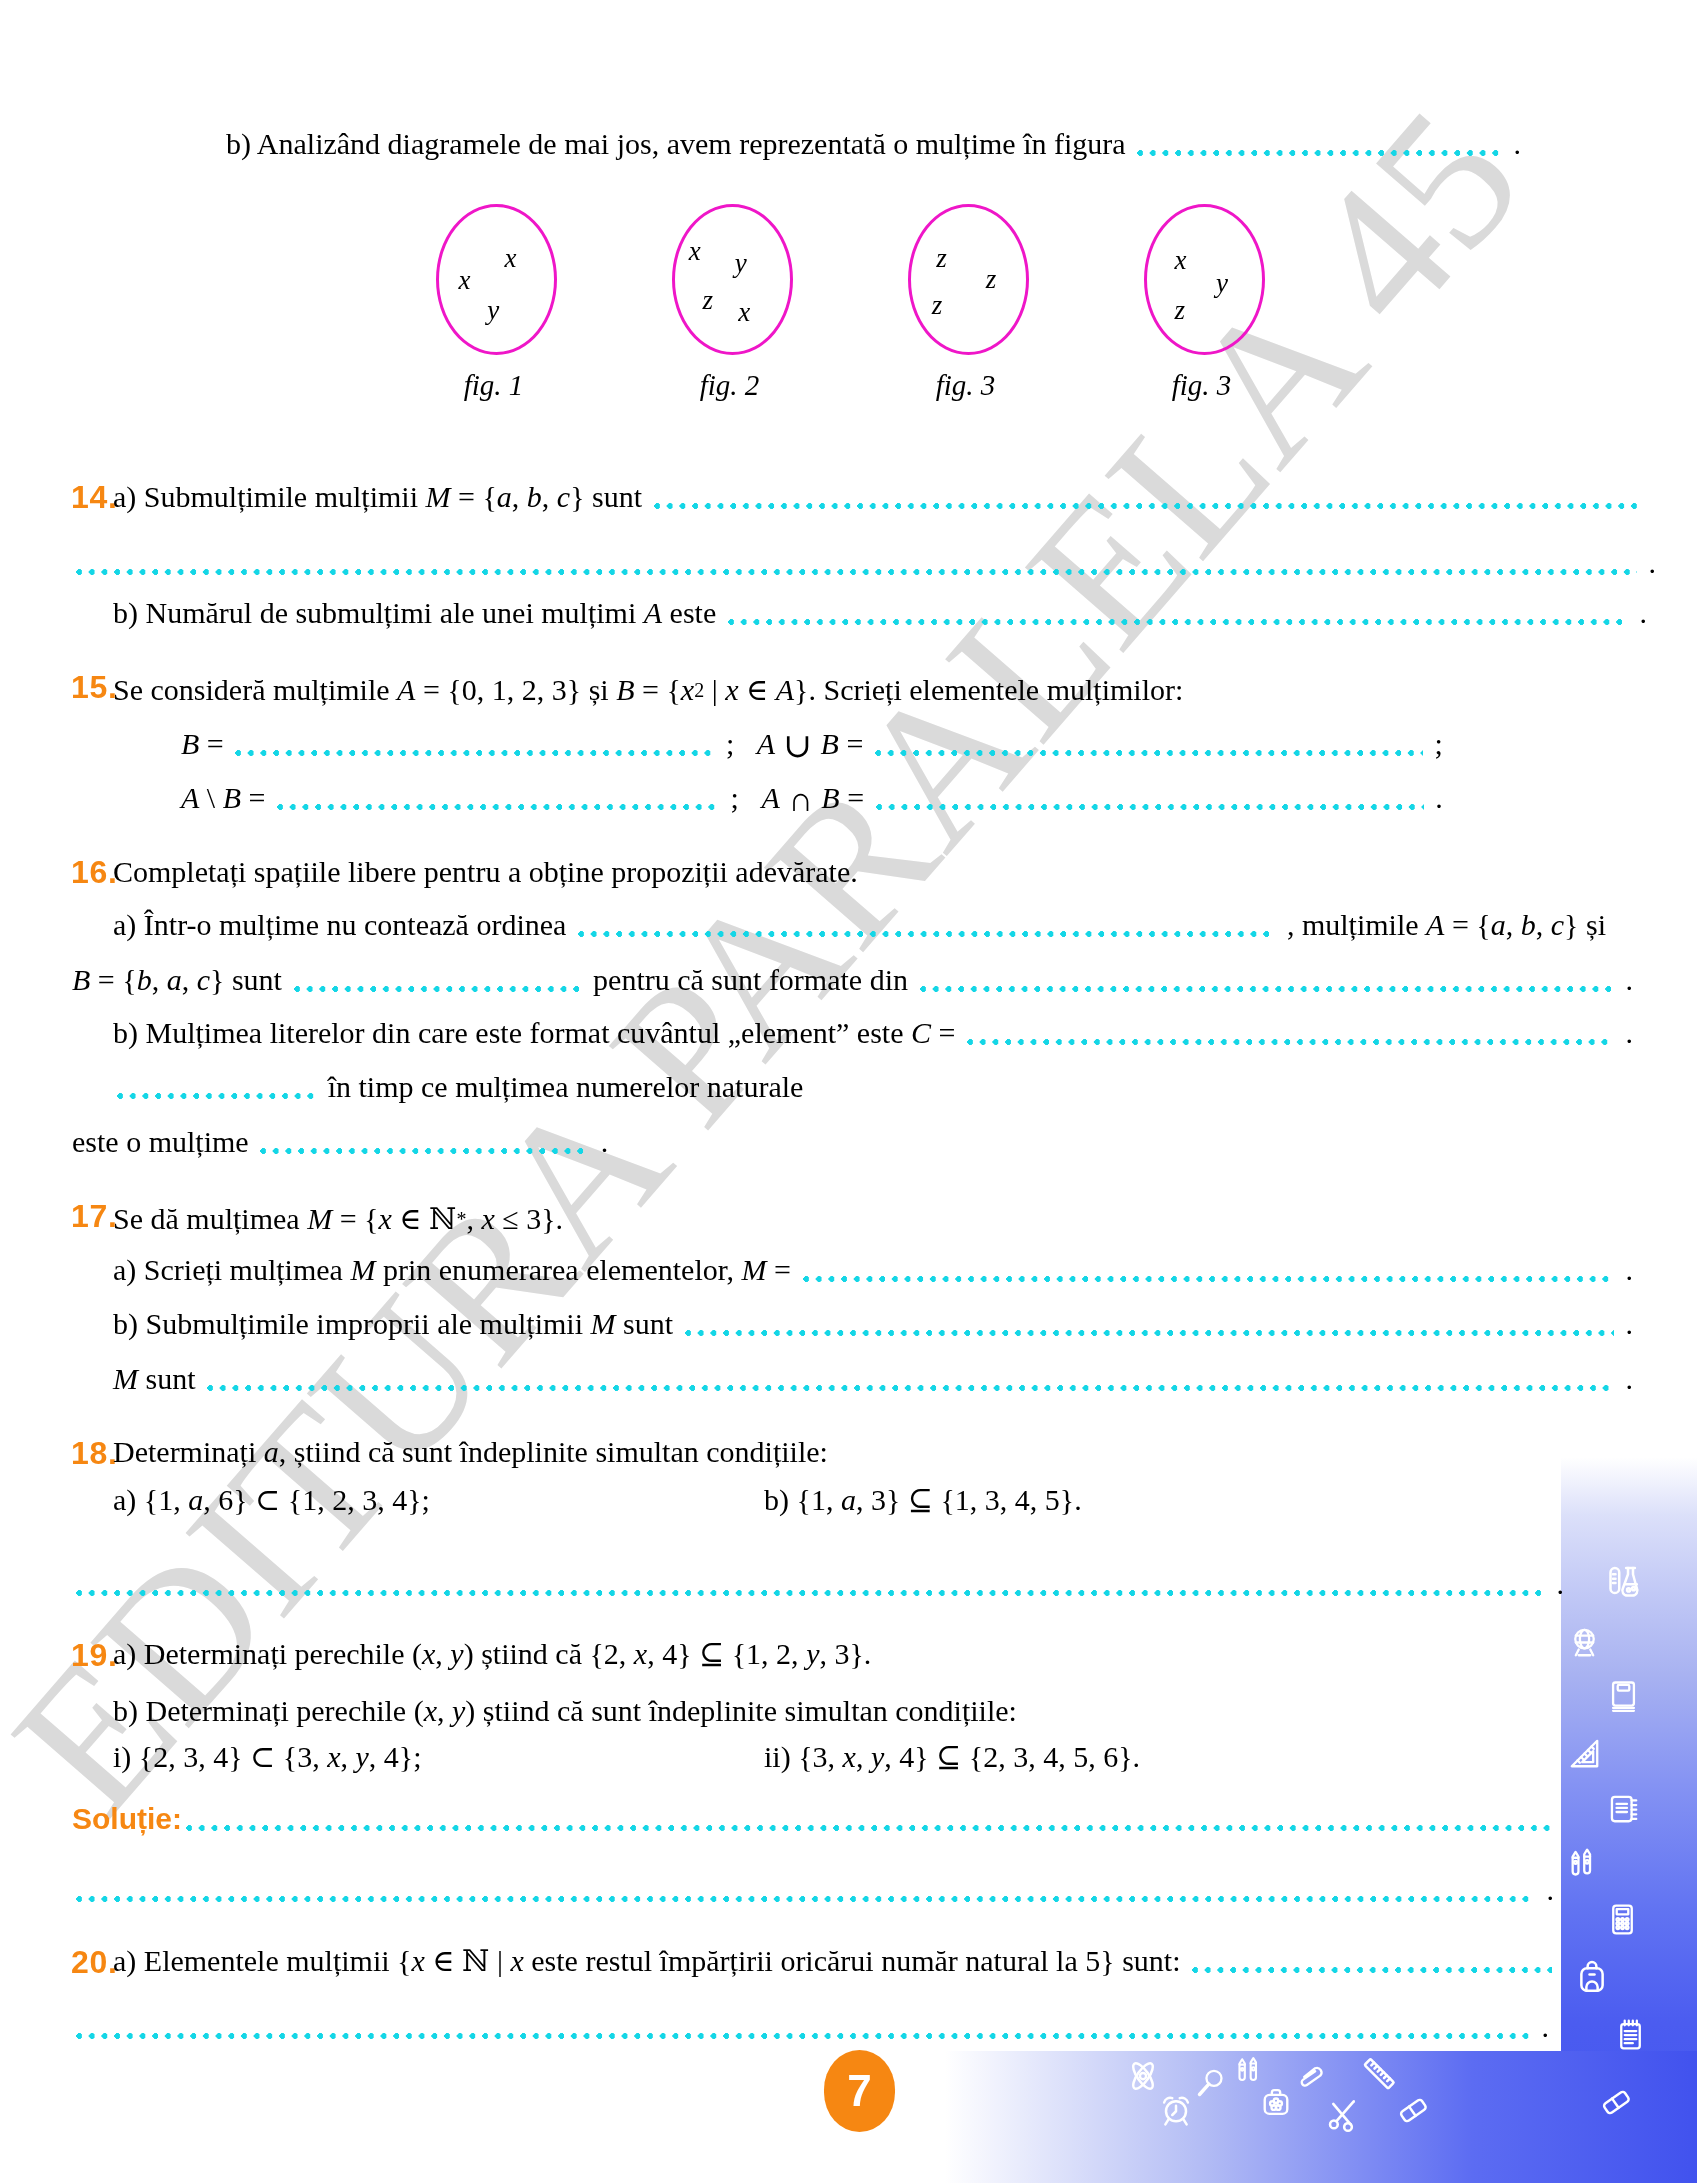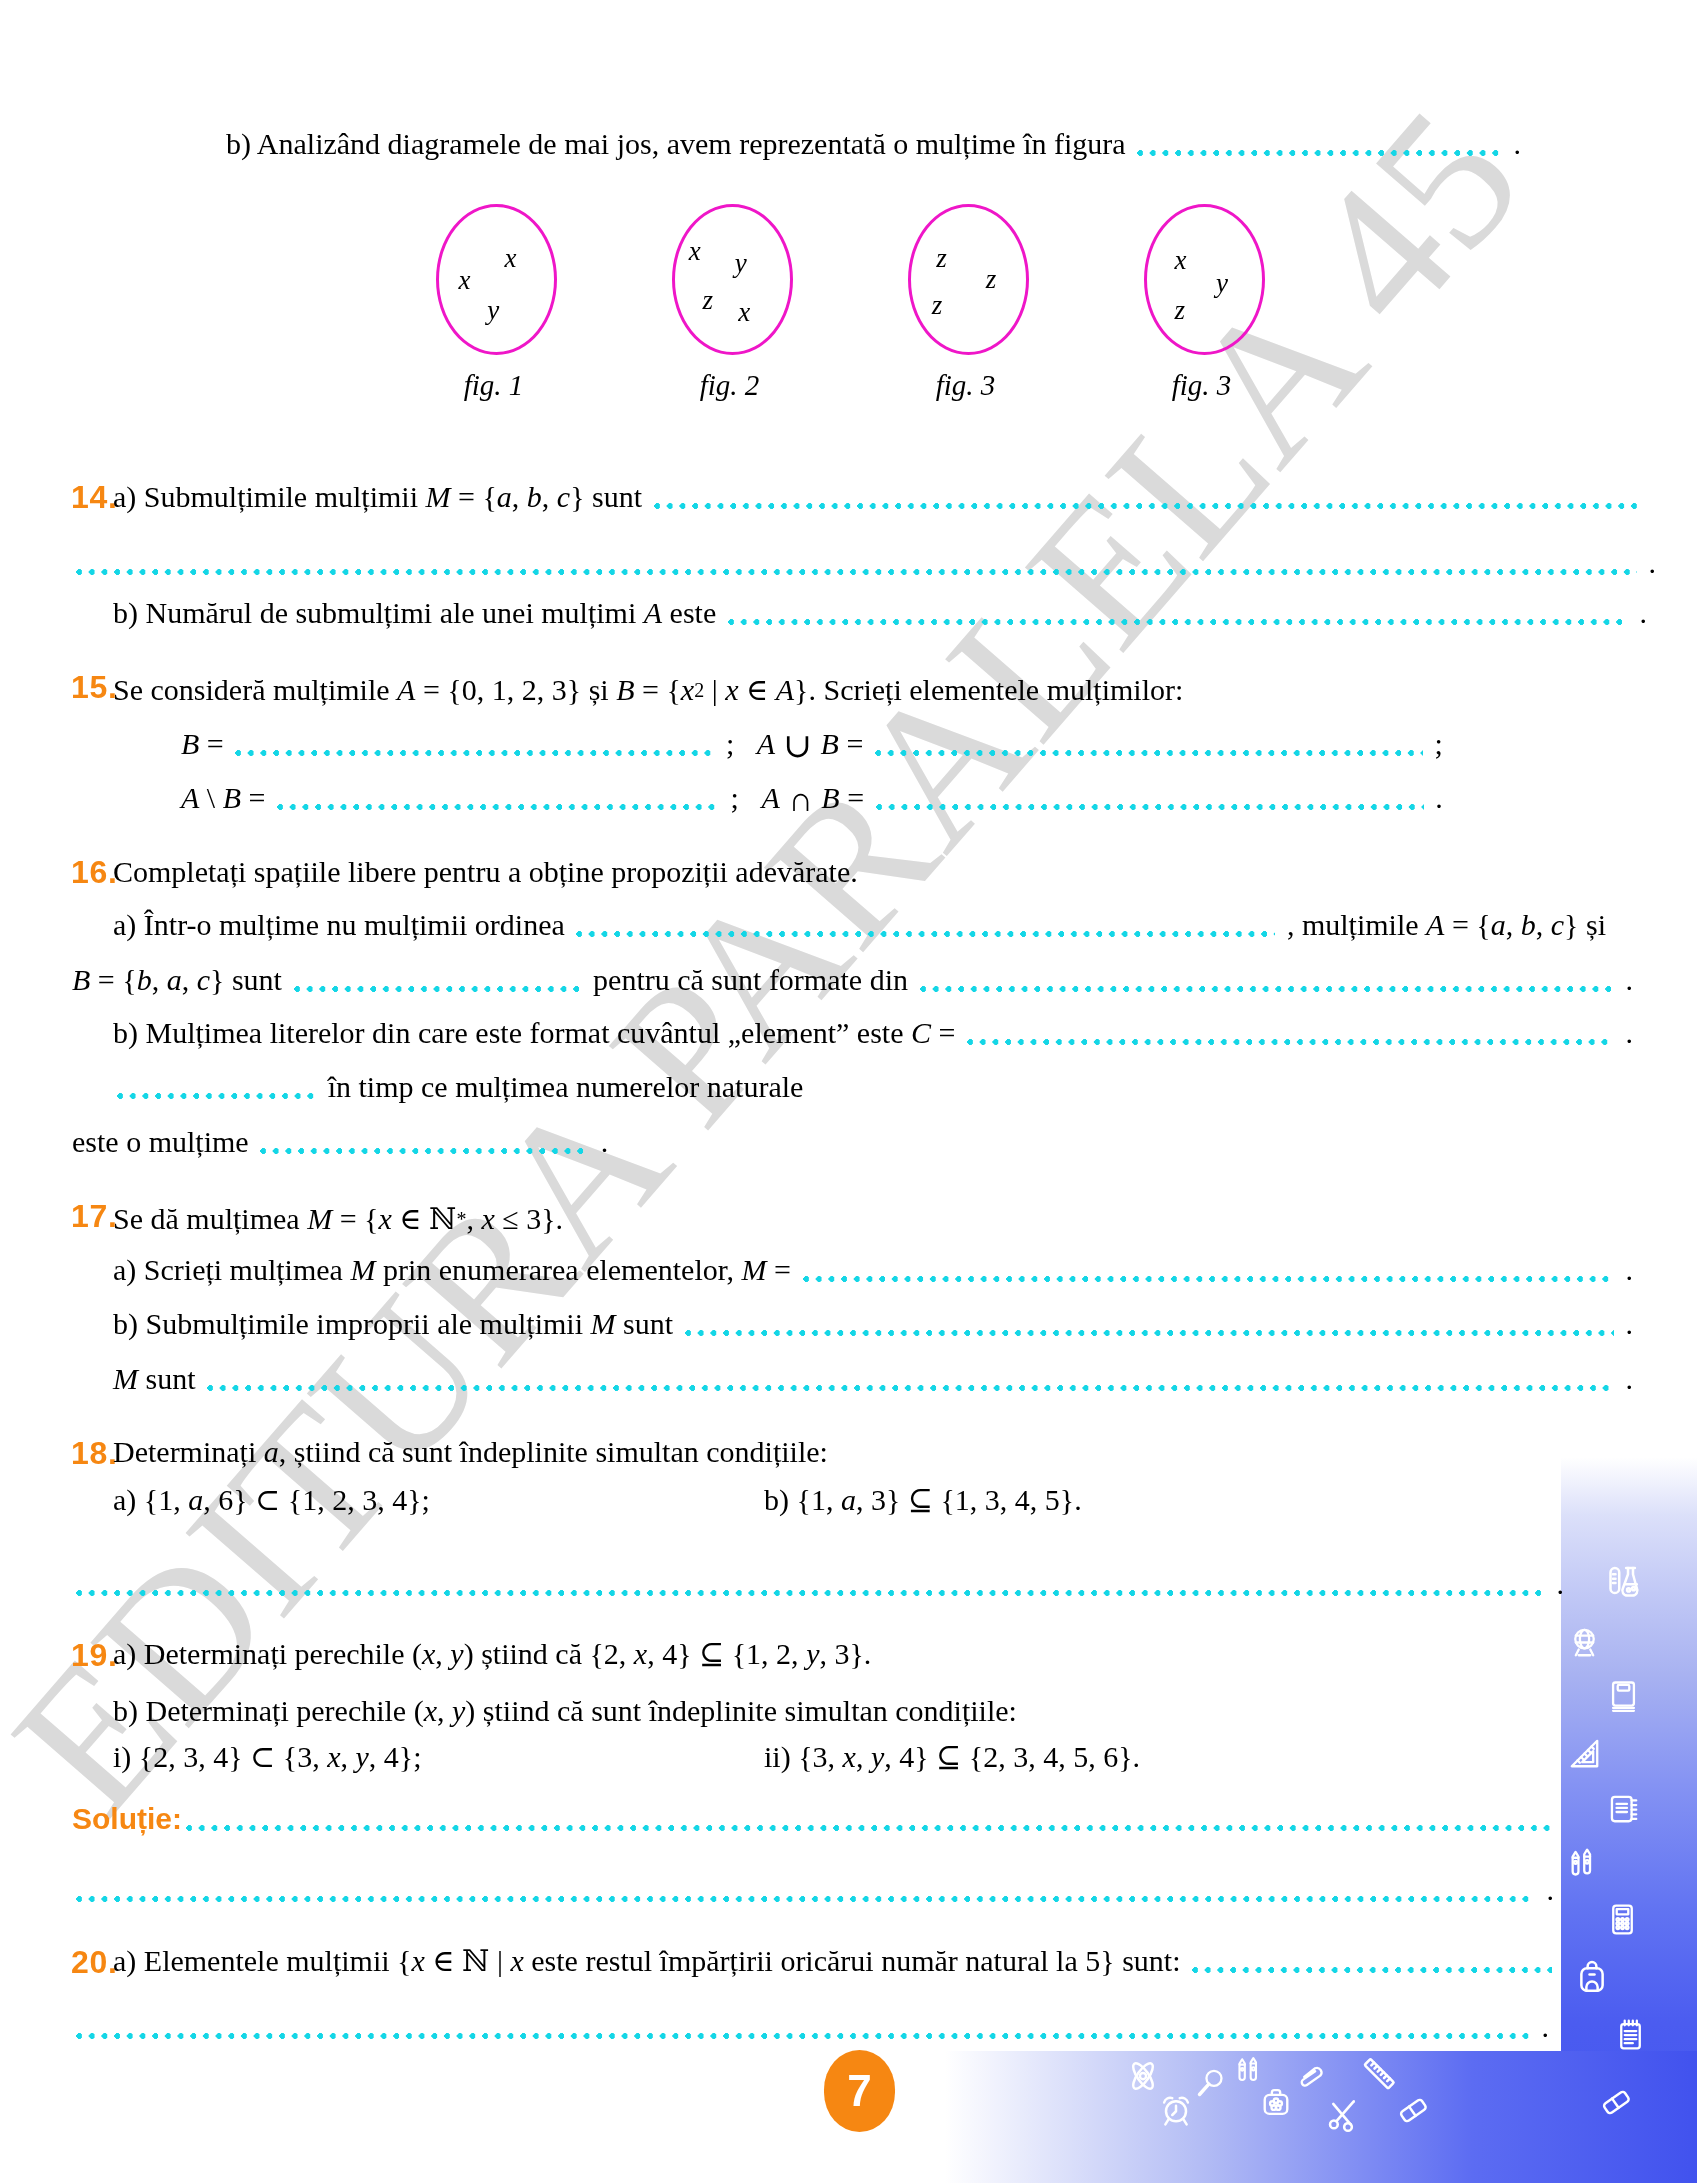--- a/index.html
+++ b/index.html
@@ -148,21 +148,21 @@
     <span> = </span>
     <span class="dots" style="width: 548px;"></span>
     <span> .</span>
   </div>
 
 <div class="num" style="left:71px;top:854px">16.</div>
 <div class="row" style="left:113px;top:853px">
     <span>Completați spațiile libere pentru a obține propoziții adevărate.</span>
   </div>
 <div class="row" style="left:113px;top:906px;right:92px">
-    <span>a) Într-o mulțime nu mulțimii ordinea </span>
+    <span>a) Într-o mulțime nu contează ordinea </span>
     <span class="dots grow"></span>
     <span> , mulțimile </span>
     <span class="it">A</span>
     <span> = {</span>
     <span class="it">a</span>
     <span>, </span>
     <span class="it">b</span>
     <span>, </span>
     <span class="it">c</span>
     <span>} și</span>

